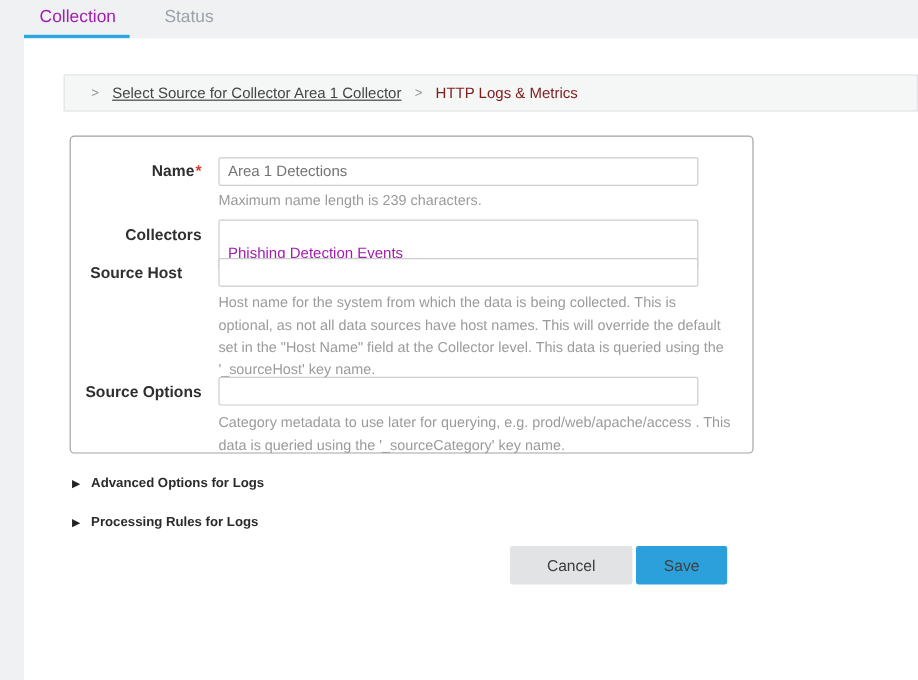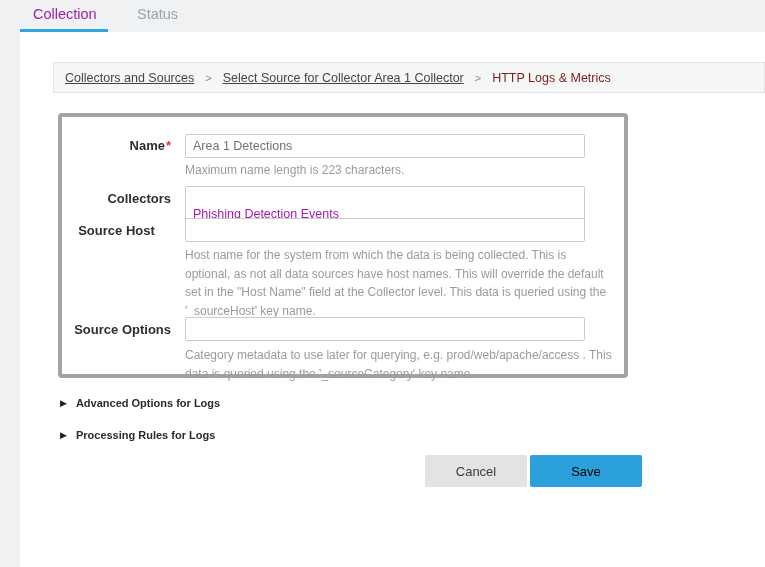--- a/index.html
+++ b/index.html
@@ -22,21 +22,21 @@
     background:#f5f6f6; border:1px solid #e3e4e6;
     display:flex; align-items:center; padding-left:11px;
     font-size:12.5px; color:#454545; white-space:nowrap;
   }
   .crumb-link { color:#454545; text-decoration:underline; cursor:pointer; }
   .crumb-sep { color:#8a8f94; margin:0 11px; font-size:11px; }
   .crumb-current { color:#7f1d1d; }
   
   .card {
     position:absolute; left:38px; top:81px; width:570px; height:265px;
-    background:#fff; border:4px solid #a3a3a3; border-radius:4px;
+    background:#fff; border:1px solid #a3a3a3; border-radius:4px;
   }
   .flabel {
     position:absolute; left:0; width:109px; text-align:right;
     font-size:13px; color:#2f2f2f; font-weight:bold; line-height:16px;
   }
   .req { color:#d93b30; margin-left:1px; }
   .finput {
     position:absolute; left:123px; width:400px; height:24px;
     border:1px solid #cccccc; border-radius:2px; background:#fff;
     font-family:"Liberation Sans", sans-serif; font-size:12.5px; color:#737373;
@@ -59,48 +59,47 @@
   .rules-link {
     position:absolute; top:397px; right:137px;
     font-size:13.5px; color:#3aa8dc; cursor:pointer; text-decoration:none;
   }
   
   .btn {
     position:absolute; top:423px; height:32px; border:none; border-radius:2px;
     font-family:"Liberation Sans", sans-serif; font-size:13px; cursor:pointer;
   }
   .btn-cancel { left:405px; width:102px; background:#e1e3e4; color:#3c3c3c; }
-  .btn-save  { left:510px; width:112px; background:#2ba0db; color:#000000; }
+  .btn-save  { left:510px; width:76px; background:#2ba0db; color:#404040; }
 </style>
 </head>
 <body>
 
 <div class="app">
 
   <div class="tab tab-collection">Collection</div>
   <div class="tab tab-status">Status</div>
   <div class="tab-underline"></div>
 
   <div class="content">
 
     <div class="breadcrumb">
-      <a class="crumb-link">Collectors and Sources</a>
       <span class="crumb-sep">&gt;</span>
       <a class="crumb-link">Select Source for Collector Area 1 Collector</a>
       <span class="crumb-sep">&gt;</span>
       <span class="crumb-current">HTTP Logs &amp; Metrics</span>
     </div>
 
     <div class="card">
 
       <label class="flabel" style="top:21px;">
         <span>Name</span><span class="req">*</span>
       </label>
       <input class="finput" style="top: 17px;" type="text" value="Area 1 Detections">
-      <div class="fhelp" style="top:44px;">Maximum name length is 223 characters.</div>
+      <div class="fhelp" style="top:44px;">Maximum name length is 239 characters.</div>
 
       <label class="flabel" style="top:74px;">Collectors</label>
       <textarea class="ftextarea" style="top: 69px;">Phishing Detection Events</textarea>
 
       <label class="flabel" style="top:106px;text-align:center;">Source Host</label>
       <input class="finput" style="top: 101px;" type="text" value="">
       <div class="fhelp" style="top:129px;">Host name for the system from which the data is being collected. This is
 optional, as not all data sources have host names. This will override the default
 set in the "Host Name" field at the Collector level. This data is queried using the
 '_sourceHost' key name.</div>

